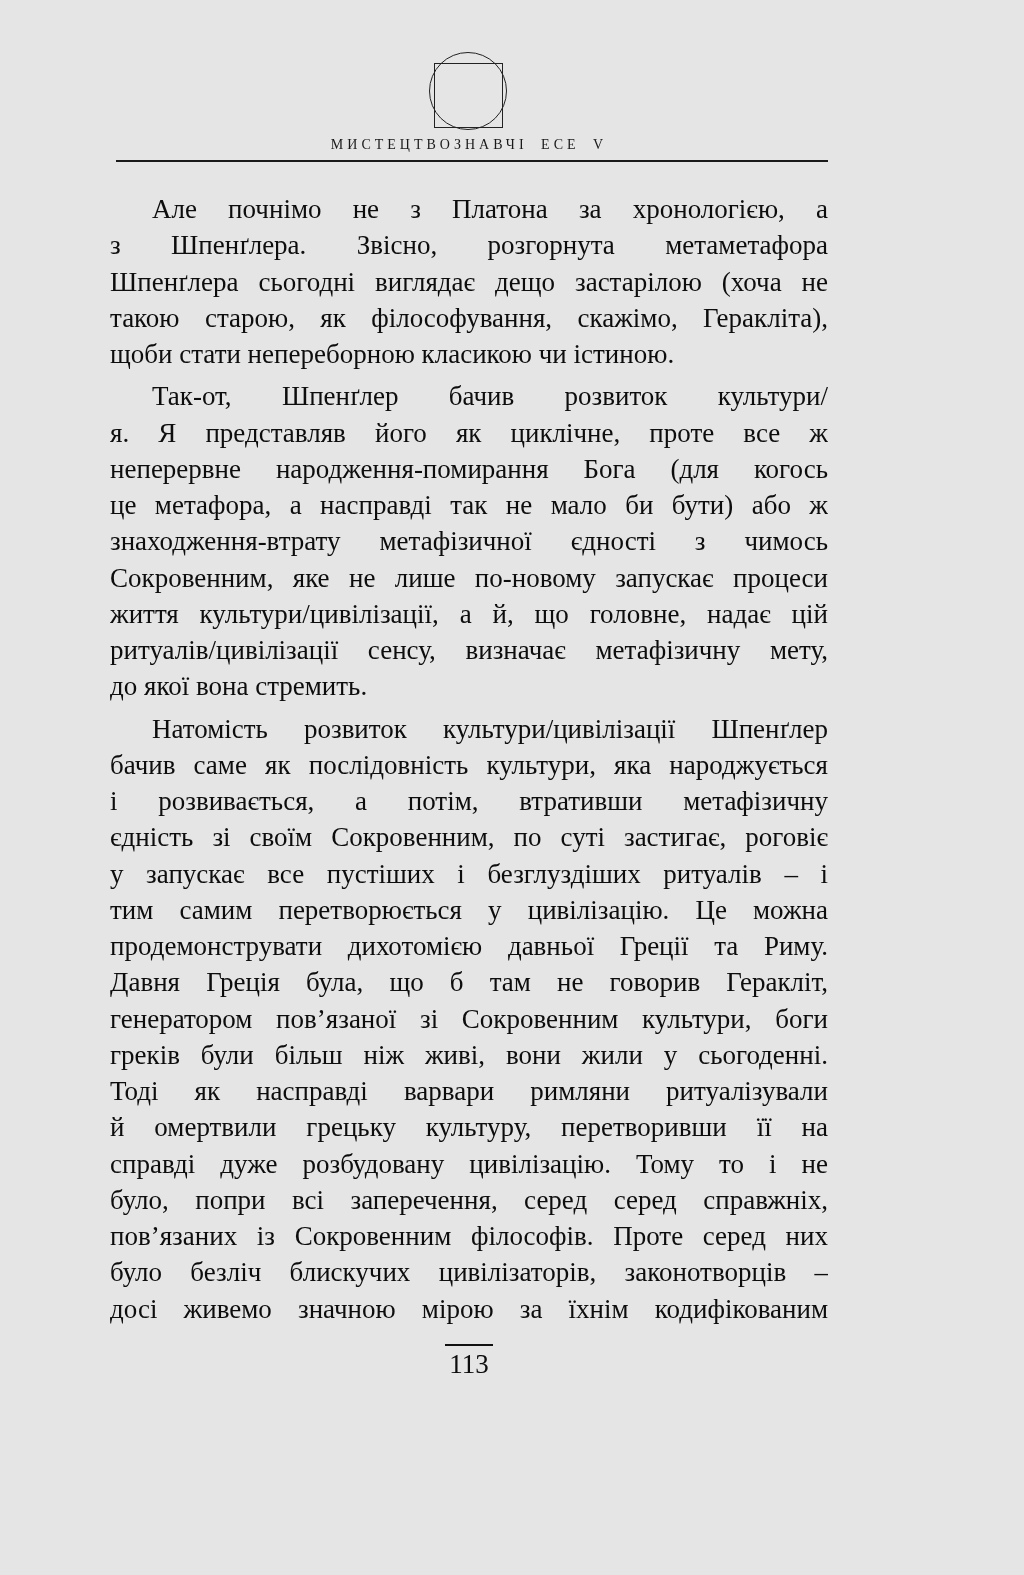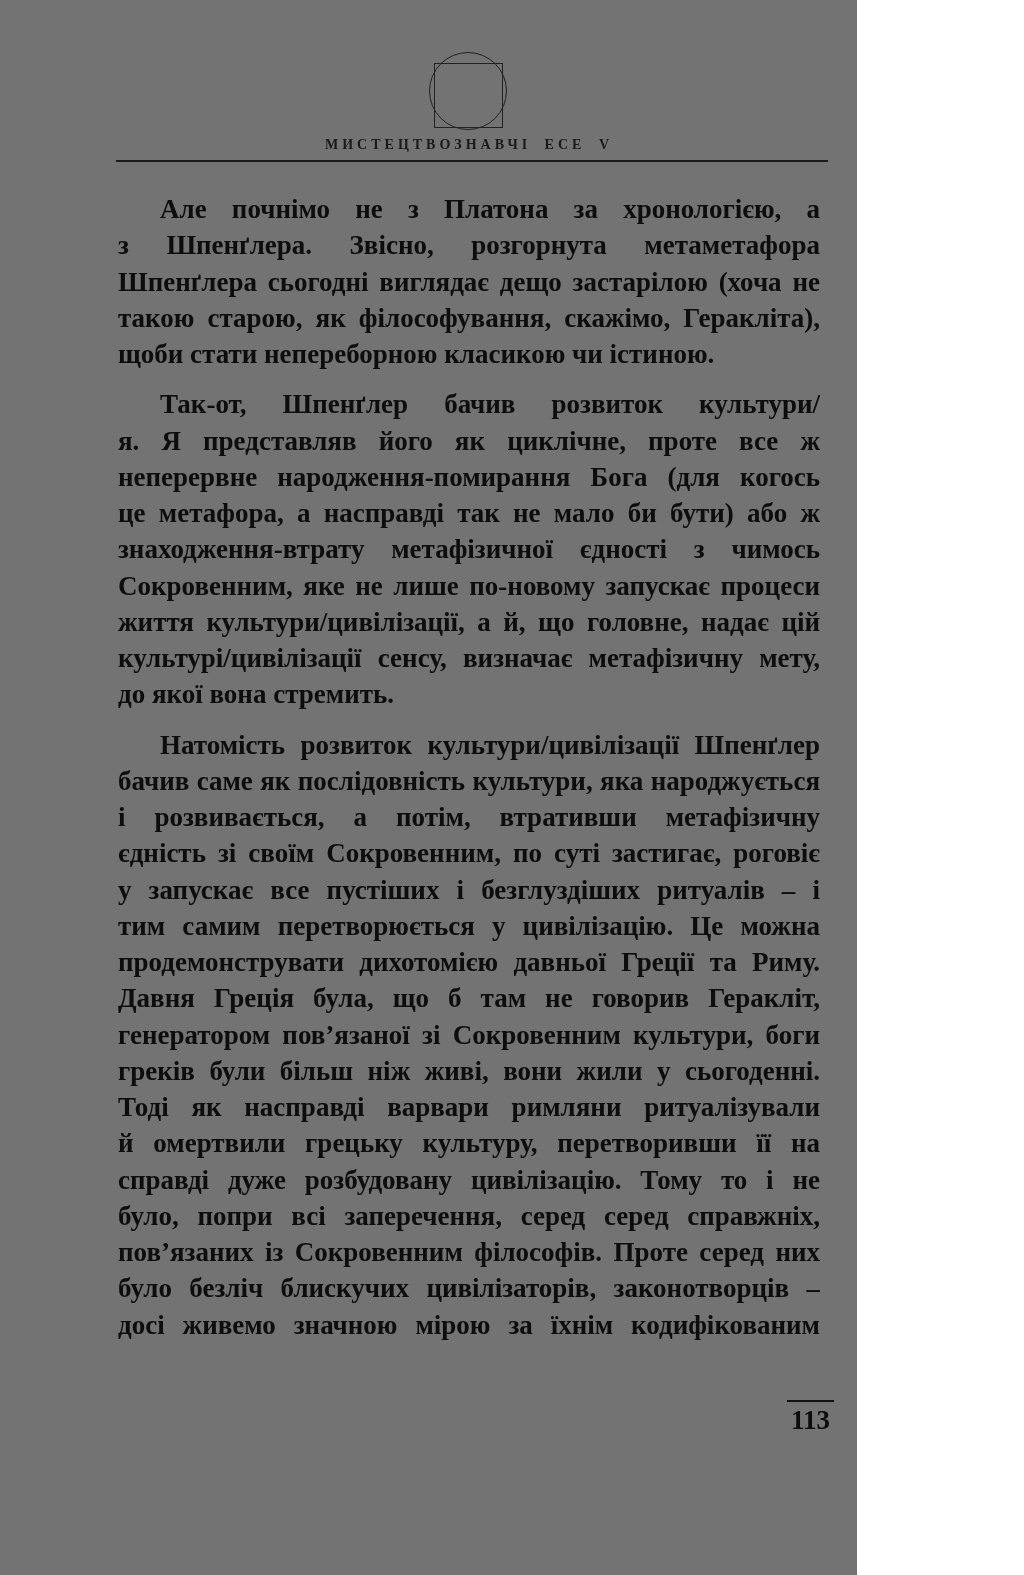--- a/index.html
+++ b/index.html
@@ -2,28 +2,27 @@
 <html lang="uk"><head>
 <meta charset="utf-8">
 <style>
   html, body {
     margin: 0;
     padding: 0;
     background: #ffffff;
   }
   .page {
     position: relative;
-    width: 857px;
+    width: 1024px;
     height: 1575px;
-    background: #737373;
+    background: #e5e5e5;
     color: #111111;
     font-family: "Liberation Serif", serif;
     box-sizing: border-box;
     overflow: hidden;
-    font-weight: bold;
   }
   .content {
     position: relative;
     margin-left: 104px;
     width: 730px;
   }
   
   .header {
     position: relative;
     padding-top: 52px;
@@ -69,41 +68,41 @@
     border-top: 2px solid #1a1a1a;
     height: 0;
   }
   
   .body-text {
     margin-top: 29px;
     font-size: 27px;
     line-height: 36.25px;
     color: #0d0d0d;
   }
-  .paragraph { margin: 14px; }
+  .paragraph { margin: 6px; }
   .line {
     text-align: justify;
     text-align-last: justify;
     -moz-text-align-last: justify;
     height: 36.25px;
     overflow: hidden;
     white-space: nowrap;
   }
   .line.indent { text-indent: 42px; }
   .line.endline {
     text-align-last: left;
     -moz-text-align-last: left;
   }
   
   .footer {
     position: absolute;
-    top: 1400px;
+    top: 1344px;
     left: 104px;
     width: 730px;
-    text-align: right;
+    text-align: center;
   }
   .page-number {
     display: inline-block;
     border-top: 2px solid #111111;
     padding: 3px 4px 0 4px;
     font-size: 27px;
     line-height: 30px;
     color: #0d0d0d;
   }
 </style>
@@ -131,21 +130,21 @@
           <div class="line endline">щоби стати непереборною класикою чи істиною.</div>
         </div>
         <div class="paragraph">
           <div class="line indent">Так-от, Шпенґлер бачив розвиток культури/</div>
           <div class="line">я. Я представляв його як циклічне, проте все ж</div>
           <div class="line">неперервне народження-помирання Бога (для когось</div>
           <div class="line">це метафора, а насправді так не мало би бути) або ж</div>
           <div class="line">знаходження-втрату метафізичної єдності з чимось</div>
           <div class="line">Сокровенним, яке не лише по-новому запускає процеси</div>
           <div class="line">життя культури/цивілізації, а й, що головне, надає цій</div>
-          <div class="line">культурі/цивілізації сенсу, визначає метафізичну мету,</div>
+          <div class="line">ритуалів/цивілізації сенсу, визначає метафізичну мету,</div>
           <div class="line endline">до якої вона стремить.</div>
         </div>
         <div class="paragraph">
           <div class="line indent">Натомість розвиток культури/цивілізації Шпенґлер</div>
           <div class="line">бачив саме як послідовність культури, яка народжується</div>
           <div class="line">і розвивається, а потім, втративши метафізичну</div>
           <div class="line">єдність зі своїм Сокровенним, по суті застигає, роговіє</div>
           <div class="line">у запускає все пустіших і безглуздіших ритуалів – і</div>
           <div class="line">тим самим перетворюється у цивілізацію. Це можна</div>
           <div class="line">продемонструвати дихотомією давньої Греції та Риму.</div>

